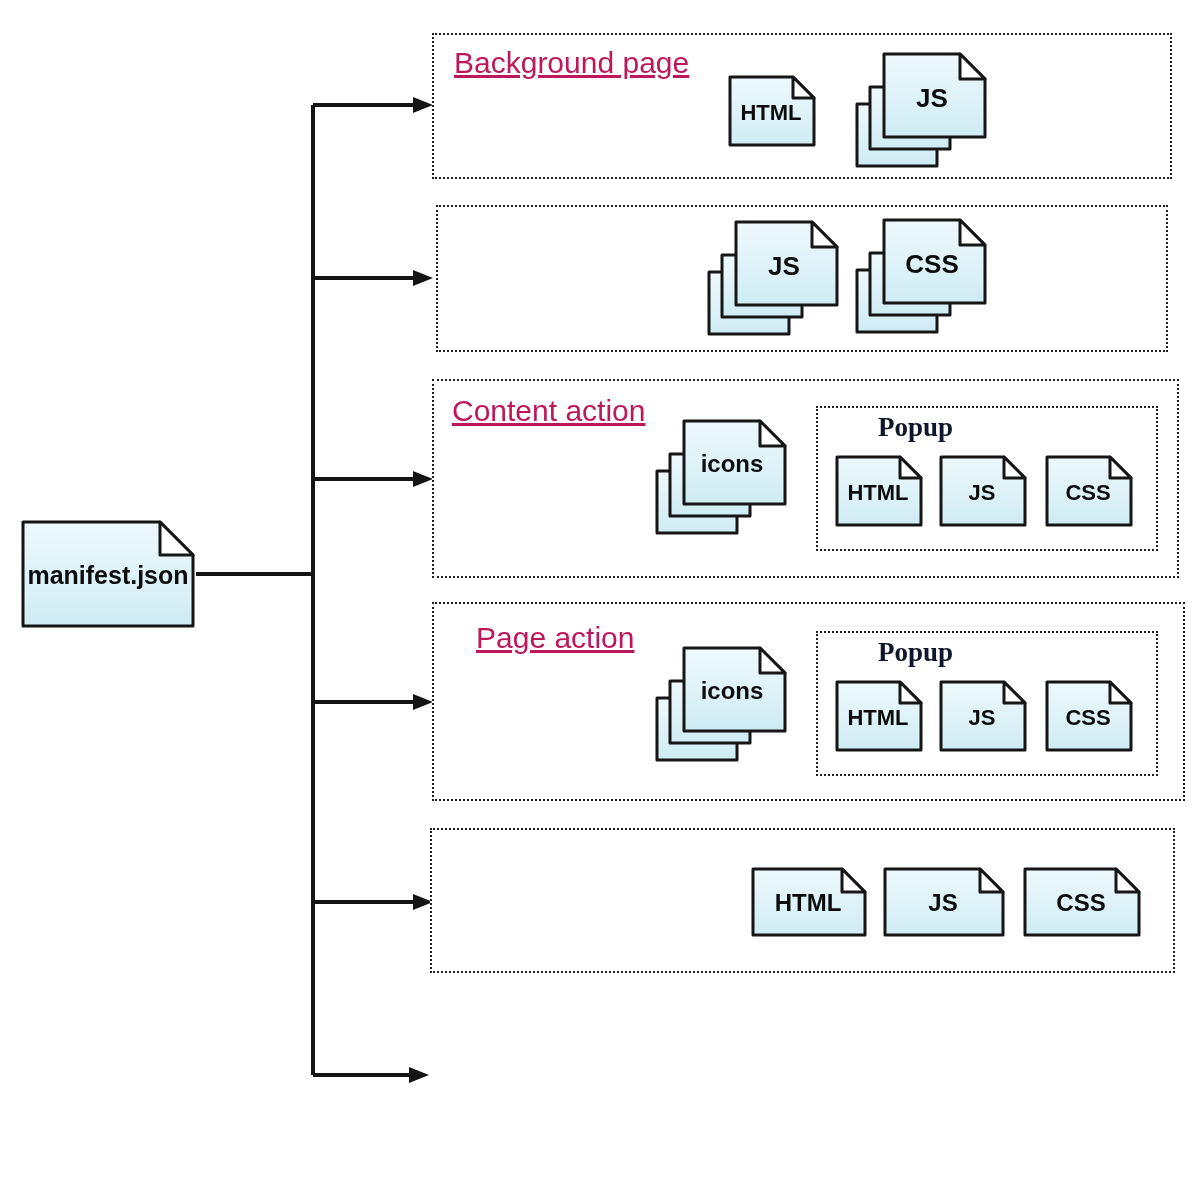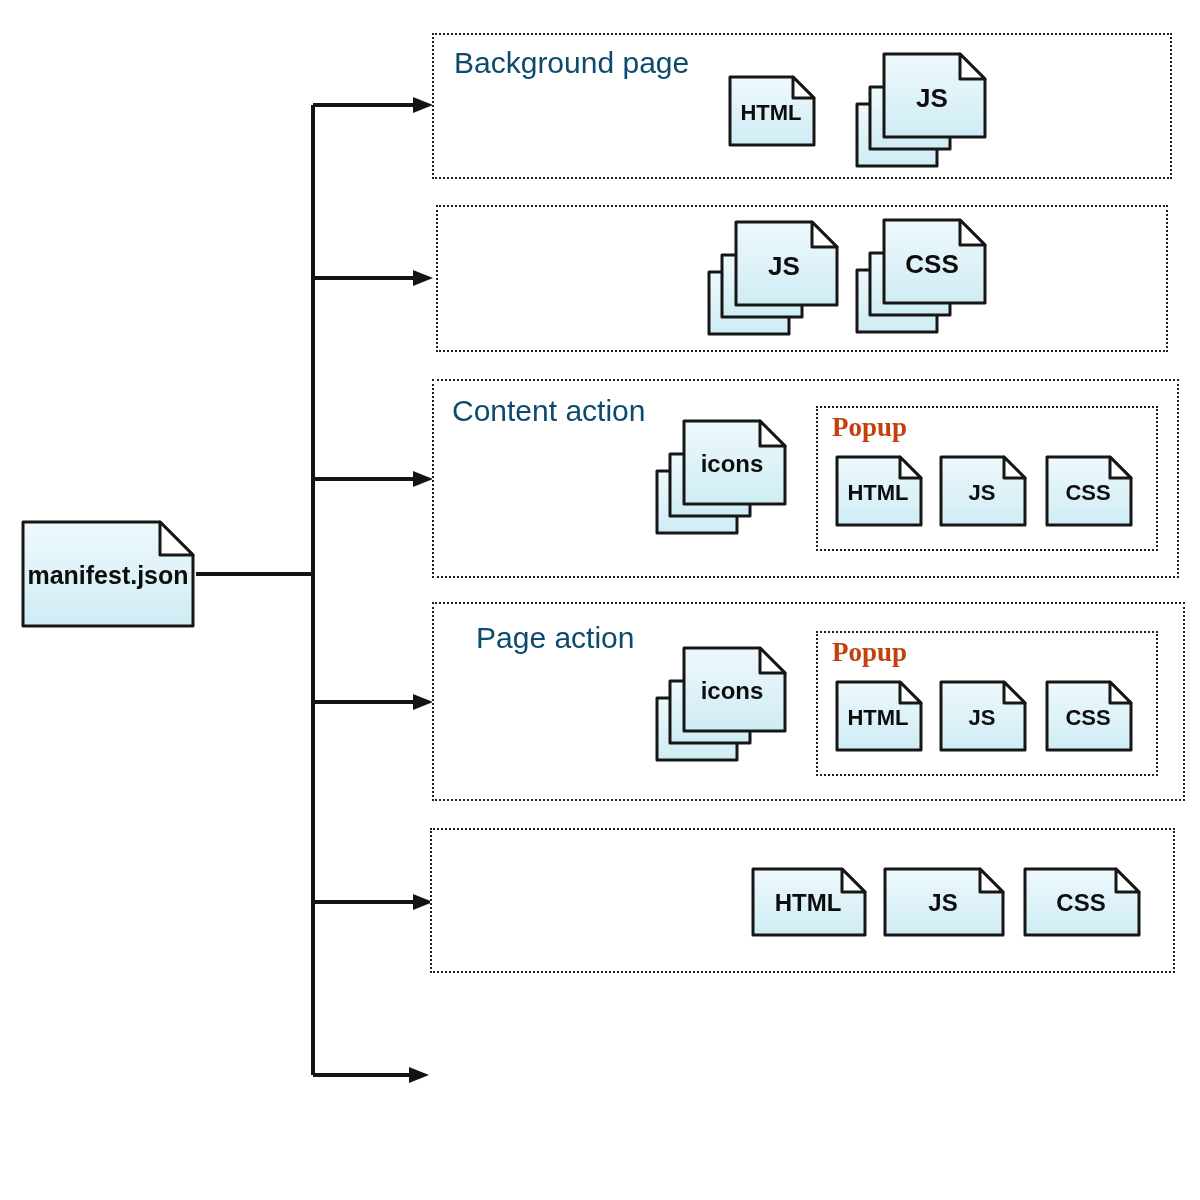--- a/index.html
+++ b/index.html
@@ -5,24 +5,24 @@
   html,body { margin:0; padding:0; background:#ffffff; }
   .canvas {
     position:relative; width:1200px; height:1200px; background:#ffffff;
     font-family:"Liberation Sans", sans-serif; overflow:hidden;
   }
   svg.wires { position:absolute; left:0; top:0; }
   .wire { stroke:#141414; stroke-width:4; fill:none; }
   .arrowhead { fill:#141414; stroke:none; }
 
   .box { position:absolute; border:2px dotted #1f1f1f; box-sizing:border-box; background:#ffffff; }
-  .box-label { position:absolute; font-size:30px; color:#0c4a6e; white-space:nowrap; }
+  .box-label { position:absolute; font-size:30px; color:#be185d; white-space:nowrap;text-decoration:underline; }
 
   .popup { position:absolute; border:2px dotted #1f1f1f; box-sizing:border-box; }
-  .popup-label { position:absolute; font-family:"Liberation Serif", serif; font-weight:bold; font-size:27px; color:#c2410c; }
+  .popup-label { position:absolute; font-family:"Liberation Serif", serif; font-weight:bold; font-size:27px; color:#0f172a;margin-left:46px; }
 
   .icon { position:absolute; }
   .docbody { fill:url(#docGrad); stroke:#161616; stroke-width:3; stroke-linejoin:round; }
   .fold { fill:#ffffff; stroke:#161616; stroke-width:3; stroke-linejoin:round; }
   .doclabel {
     font-family:"Liberation Sans", sans-serif; font-weight:bold; fill:#0d0d0d;
     text-anchor:middle;
   }
   .defs-holder { position:absolute; width:0; height:0; overflow:hidden; }
 </style>

